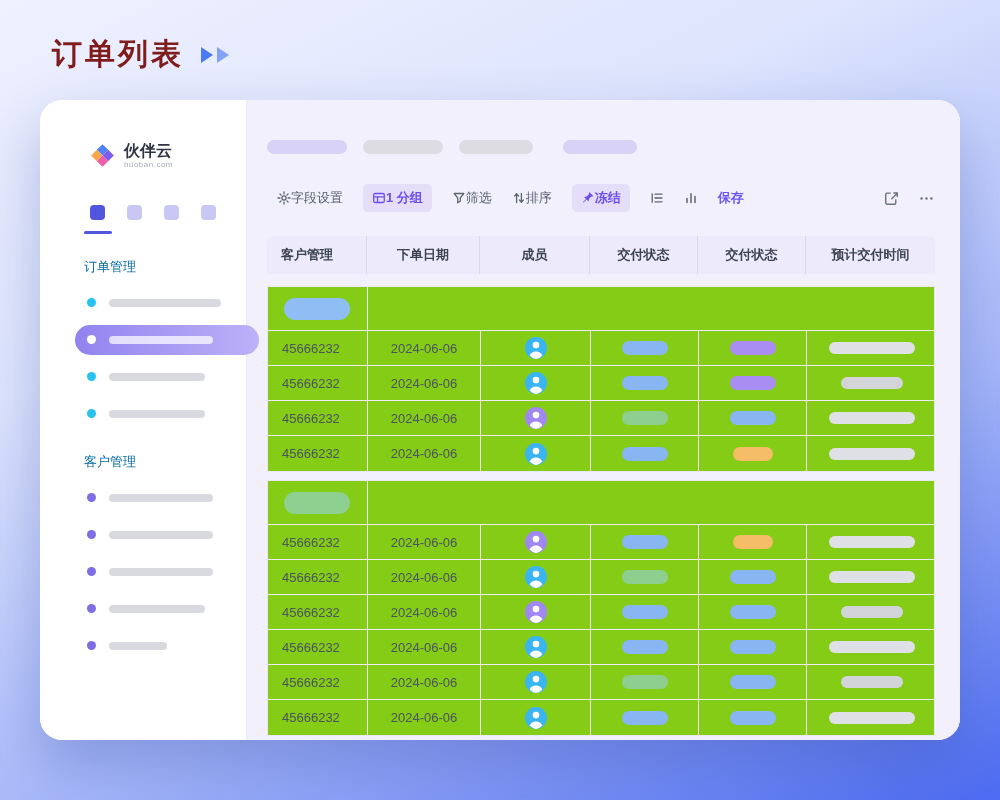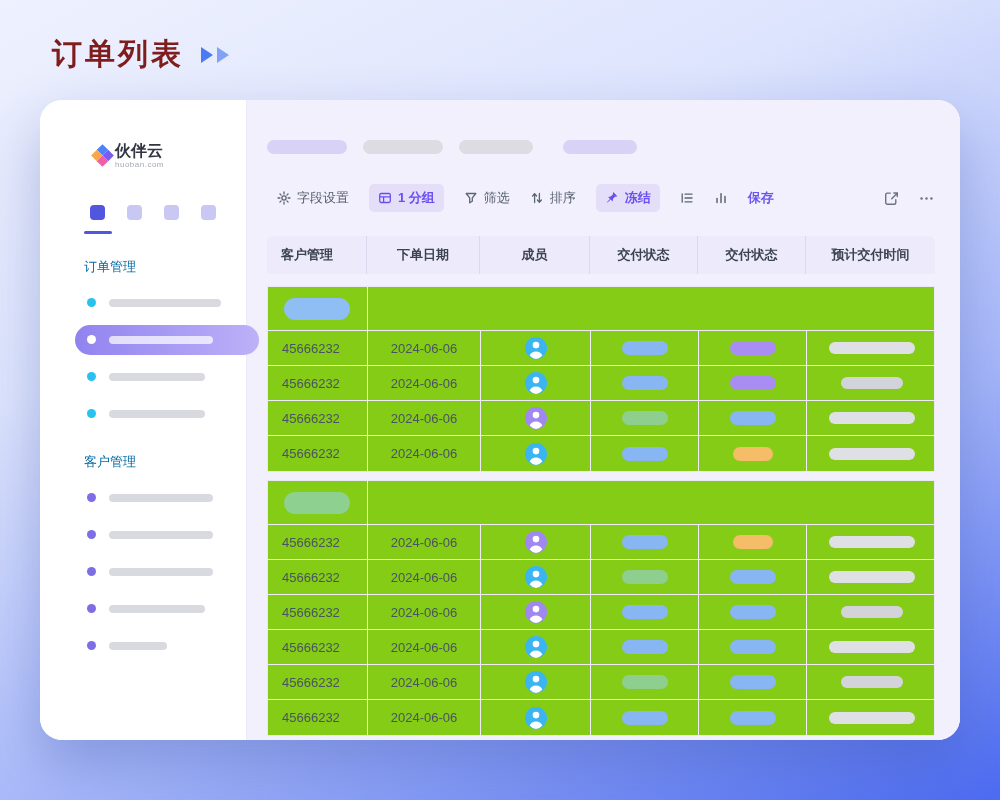--- a/index.html
+++ b/index.html
@@ -10,42 +10,42 @@
     position:relative;overflow:hidden;
   }
   .page-header{position:absolute;left:52px;top:34px;display:flex;align-items:center;gap:14px}
   .page-title{font-size:30px;font-weight:700;color:#7f1d1d;letter-spacing:3px}
 
   .card{position:absolute;left:40px;top:100px;width:920px;height:640px;background:#fff;
     border-radius:22px;box-shadow:0 25px 55px rgba(47,70,160,.30);display:flex;overflow:hidden}
 
   
   .sidebar{width:207px;flex:none;background:#fff;border-right:1px solid #eceaf7;position:relative}
-  .logo{display:flex;align-items:center;margin:42px 0 0 50px}
+  .logo{display:flex;align-items:center;gap:9px;margin:42px 0 0 50px}
   .logo-name{font-size:16px;font-weight:700;color:#2f3542;line-height:1.1}
   .logo-domain{font-size:8px;color:#a3a9b6;letter-spacing:.5px}
   .tabs{position:relative;margin:36px 0 0 50px;display:flex;gap:22px;padding-bottom:14px}
   .tab-sq{width:15px;height:15px;border-radius:4px;background:#c9c7f4;cursor:pointer}
   .tab-sq.active{background:#5255dd}
   .tab-underline{position:absolute;left:-6px;bottom:0;width:28px;height:3px;border-radius:2px;background:#5255dd}
   .nav-label{margin:24px 0 12px 44px;font-size:13px;color:#0369a1}
   .nav-item{display:flex;align-items:center;gap:13px;height:30px;padding-left:47px;margin-bottom:7px;cursor:pointer}
   .nav-dot{width:9px;height:9px;border-radius:50%;flex:none}
   .nav-bar{height:8px;border-radius:4px;background:#d9d9e0}
   .nav-item.selected{background:linear-gradient(90deg,#9183ef,#bdb1f8);border-radius:16px;
     margin-left:35px;padding-left:12px;width:184px;position:relative;z-index:2}
   .nav-item.selected .nav-bar{background:rgba(255,255,255,.72)}
 
   
   .main{flex:1;background:#f2f0fc;padding:40px 0 0 20px;position:relative}
   .skeleton-row{display:flex;align-items:center;height:14px;margin-bottom:30px}
   .sk-pill{height:14px;border-radius:7px;display:inline-block}
 
   .toolbar{display:flex;align-items:center;margin:0 26px 24px 10px;gap:20px;font-size:13px;color:#565f6e}
-  .tb-item{display:flex;align-items:center;gap:6px;cursor:pointer;white-space:nowrap}
+  .tb-item{display:flex;align-items:center;cursor:pointer;white-space:nowrap}
   .tb-box{background:#e5def9;border-radius:5px;padding:5px 9px;color:#6a4ff0;font-weight:700}
   .tb-save{color:#6a55f2;font-weight:700}
   .tb-right{margin-left:auto;display:flex;gap:20px;align-items:center}
 
   .table{width:668px}
   .thead,.trow{display:grid;grid-template-columns:100px 113px 110px 108px 108px 129px}
   .thead{height:38px;background:#edeafb;border-radius:6px 6px 0 0}
   .thead .cell{font-weight:700;color:#3b4350;border-right:1px solid #ddd8f0}
   .thead .cell:last-child{border-right:none}
   .cell{display:flex;align-items:center;justify-content:center;font-size:13px;color:#4a5363;overflow:hidden}

